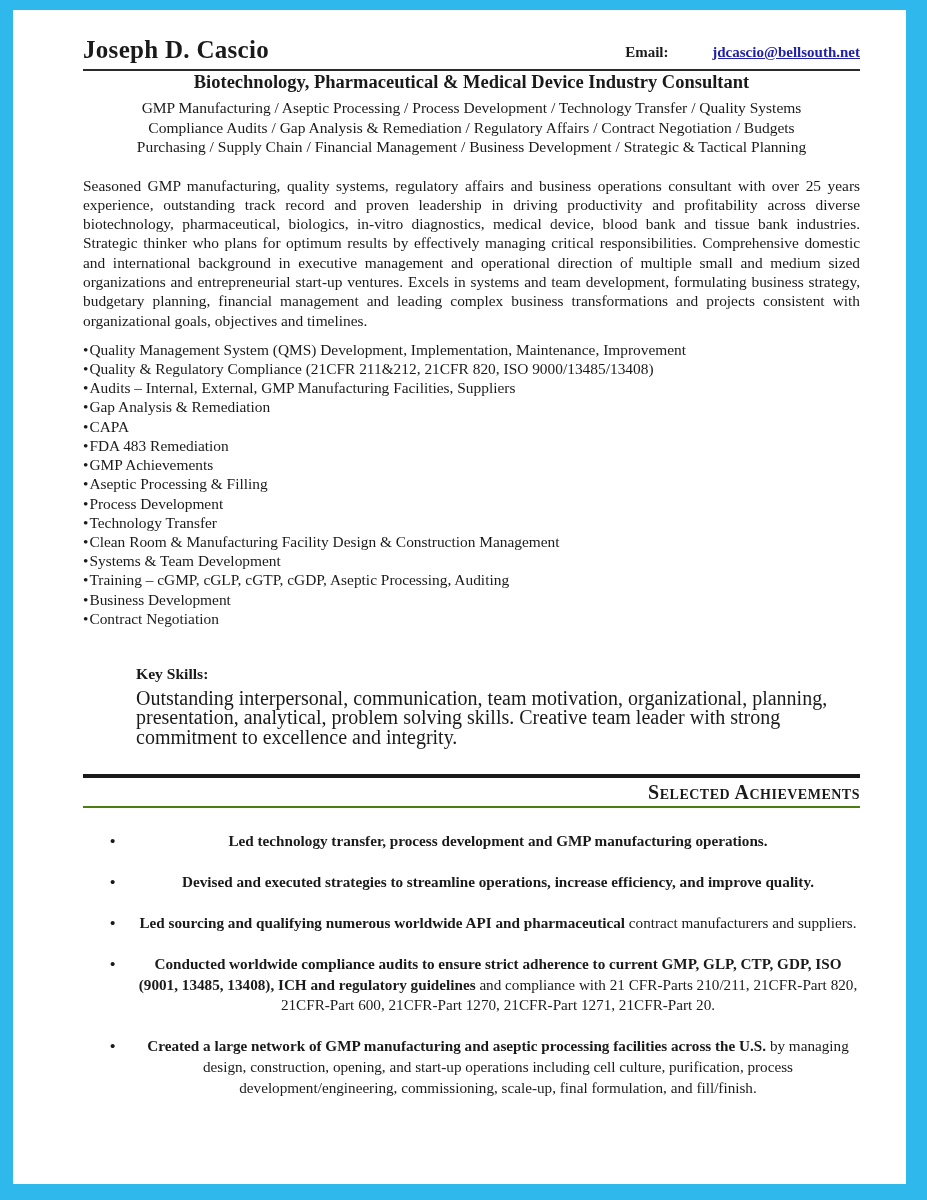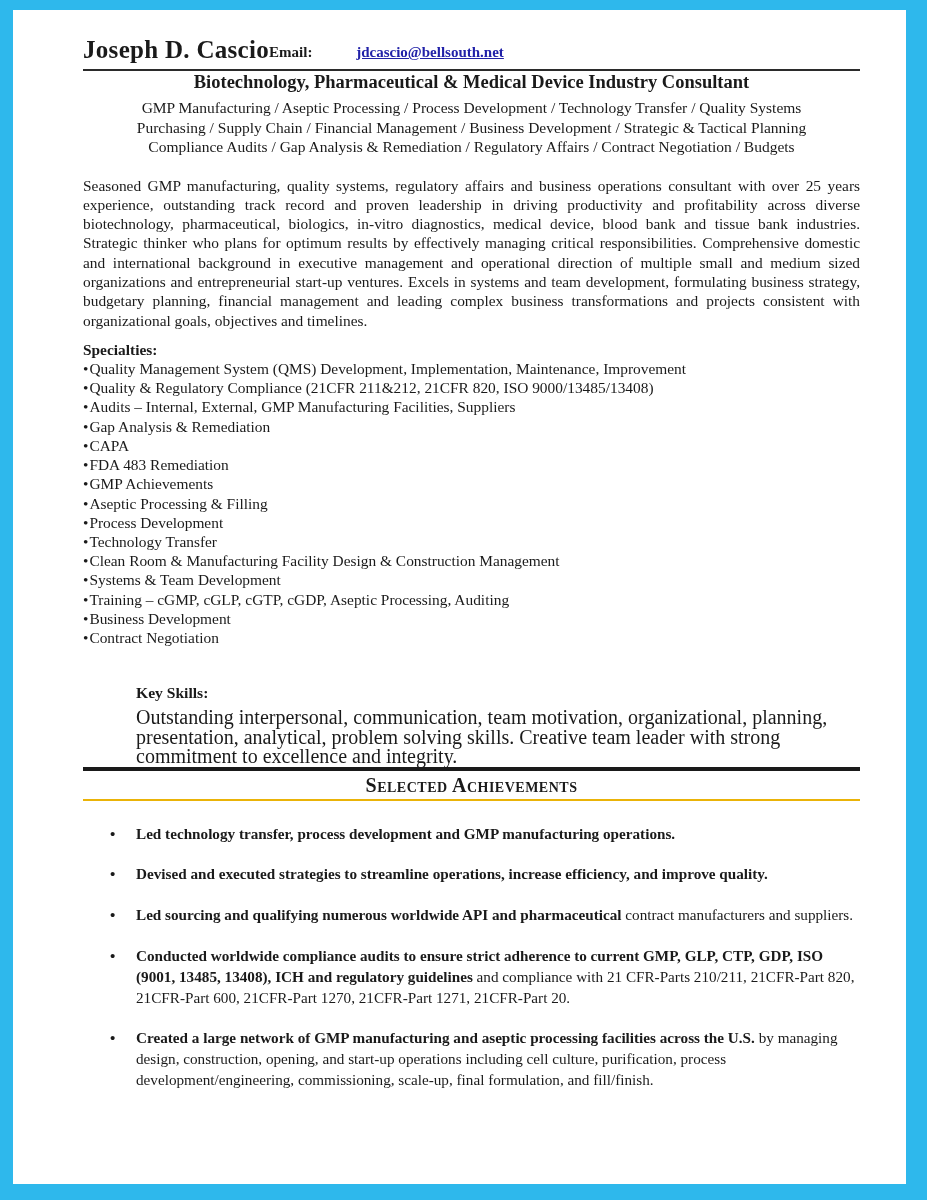--- a/index.html
+++ b/index.html
@@ -15,20 +15,21 @@
     background:#ffffff;
     color:#1a1a1a;
     overflow:hidden;
   }
   .content {
     padding:26px 46px 0 70px;
   }
   
   .header-row {
     display:flex;
+    justify-content:space-between;
     align-items:flex-end;
     border-bottom:2px solid #2b2b2b;
     padding-bottom:5px;
   }
   .name {
     font-size:25px;
     font-weight:bold;
     letter-spacing:0.3px;
     line-height:28px;
   }
@@ -68,69 +69,69 @@
   
   .specialties { margin-top:10px; font-size:15.4px; line-height:19.2px; }
   .spec-heading { font-weight:bold; }
   .spec-item .dot { margin-right:1px; }
   
   .key-skills { margin-left:53px; margin-top:36px; }
   .ks-heading { font-weight:bold; font-size:15.6px; line-height:20px; }
   .ks-text { margin-top:5px; font-size:20px; line-height:19.5px; }
   
   .ach-header {
+    margin-top:27px;
     border-top:4px solid #1a1a1a;
-    border-bottom:2px solid #eab308;
-    text-align:center;
+    border-bottom:2px solid #4d7c0f;
+    text-align:right;
     padding:2px 0 2px;
   }
   .ach-header .ach-title {
     font-variant:small-caps;
     font-weight:bold;
     font-size:20px;
     letter-spacing:0.5px;
     line-height:24px;
   }
   .ach-list { margin-top:23px; padding-left:27px; }
   .ach-item {
     display:flex;
     margin-bottom:20px;
     font-size:15.2px;
     line-height:20.8px;
   }
   .ach-bullet { width:26px; flex:0 0 26px; font-weight:bold; }
-  .ach-text { flex:1; }
+  .ach-text { flex:1;text-align:center; }
   .b { font-weight:bold; }
 </style>
 </head>
 <body>
 
 <div class="page">
   <div class="content">
 
     <div class="header-row">
       <div class="name">Joseph D. Cascio</div>
       <div class="email-line">
         <span>Email:</span>
         <span class="email-link">jdcascio@bellsouth.net</span>
       </div>
     </div>
 
     <div class="doc-title">Biotechnology, Pharmaceutical &amp; Medical Device Industry Consultant</div>
 
     <div class="taglines">
       <div>GMP Manufacturing / Aseptic Processing / Process Development / Technology Transfer / Quality Systems</div>
+      <div>Compliance Audits / Gap Analysis &amp; Remediation / Regulatory Affairs / Contract Negotiation / Budgets</div>
       <div>Purchasing / Supply Chain / Financial Management / Business Development / Strategic &amp; Tactical Planning</div>
-      <div>Compliance Audits / Gap Analysis &amp; Remediation / Regulatory Affairs / Contract Negotiation / Budgets</div>
     </div>
 
     <div class="summary">Seasoned GMP manufacturing, quality systems, regulatory affairs and business operations consultant with over 25 years experience, outstanding track record and proven leadership in driving productivity and profitability across diverse biotechnology, pharmaceutical, biologics, in-vitro diagnostics, medical device, blood bank and tissue bank industries. Strategic thinker who plans for optimum results by effectively managing critical responsibilities. Comprehensive domestic and international background in executive management and operational direction of multiple small and medium sized organizations and entrepreneurial start-up ventures. Excels in systems and team development, formulating business strategy, budgetary planning, financial management and leading complex business transformations and projects consistent with organizational goals, objectives and timelines.</div>
 
     <div class="specialties">
-      <div class="spec-heading">Specialties:</div>
       <div class="spec-item"><span class="dot">•</span><span>Quality Management System (QMS) Development, Implementation, Maintenance, Improvement</span></div>
       <div class="spec-item"><span class="dot">•</span><span>Quality &amp; Regulatory Compliance (21CFR 211&amp;212, 21CFR 820, ISO 9000/13485/13408)</span></div>
       <div class="spec-item"><span class="dot">•</span><span>Audits – Internal, External, GMP Manufacturing Facilities, Suppliers</span></div>
       <div class="spec-item"><span class="dot">•</span><span>Gap Analysis &amp; Remediation</span></div>
       <div class="spec-item"><span class="dot">•</span><span>CAPA</span></div>
       <div class="spec-item"><span class="dot">•</span><span>FDA 483 Remediation</span></div>
       <div class="spec-item"><span class="dot">•</span><span>GMP Achievements</span></div>
       <div class="spec-item"><span class="dot">•</span><span>Aseptic Processing &amp; Filling</span></div>
       <div class="spec-item"><span class="dot">•</span><span>Process Development</span></div>
       <div class="spec-item"><span class="dot">•</span><span>Technology Transfer</span></div>

